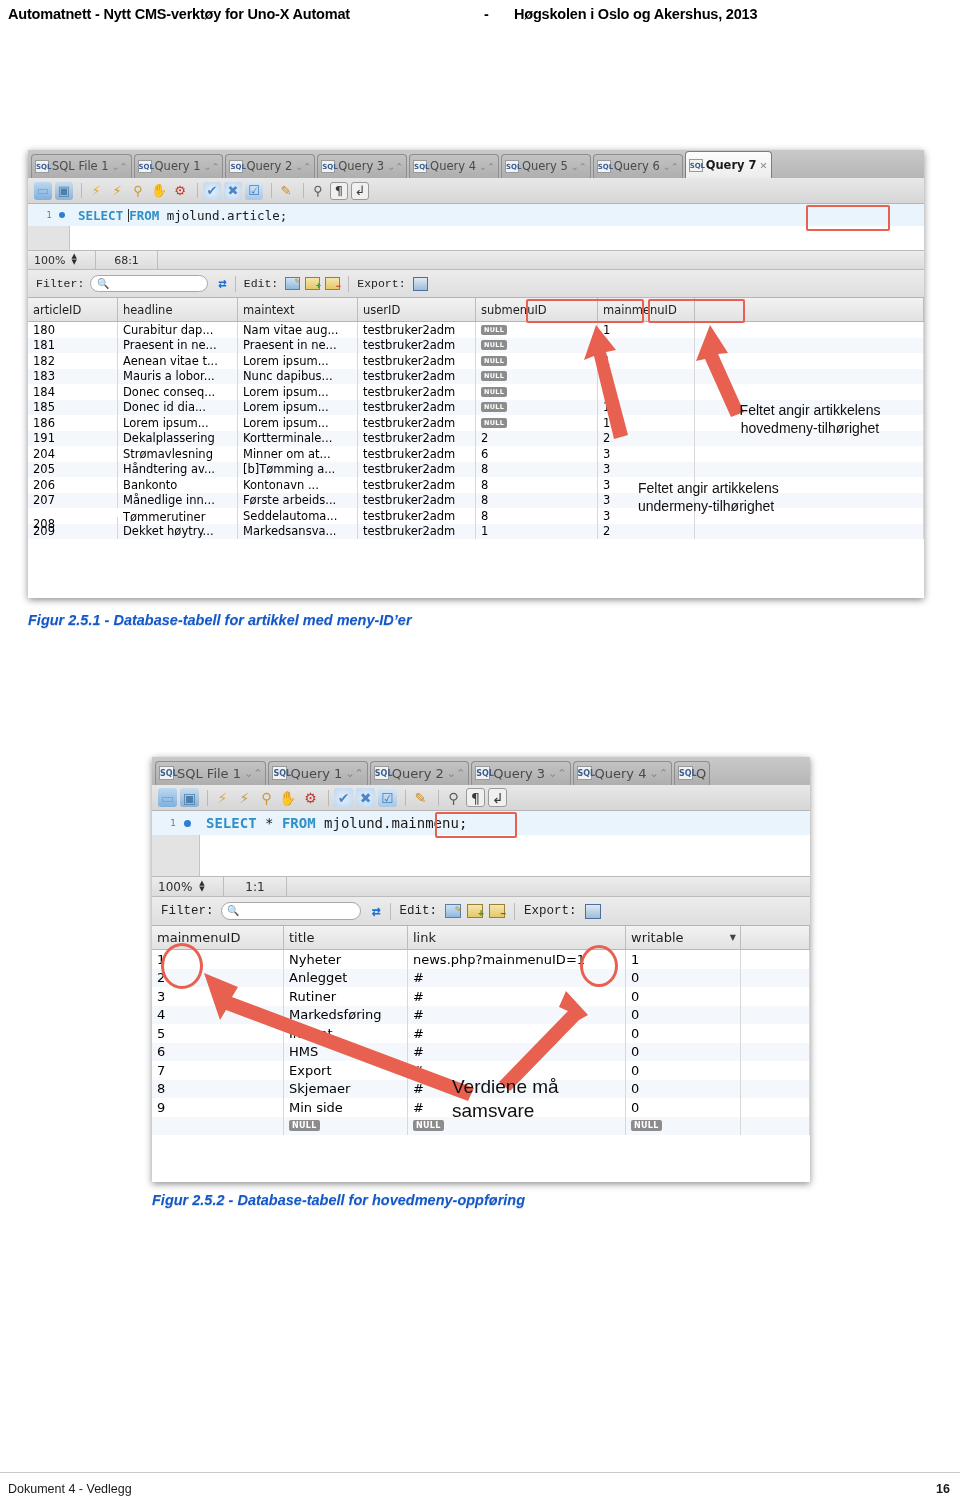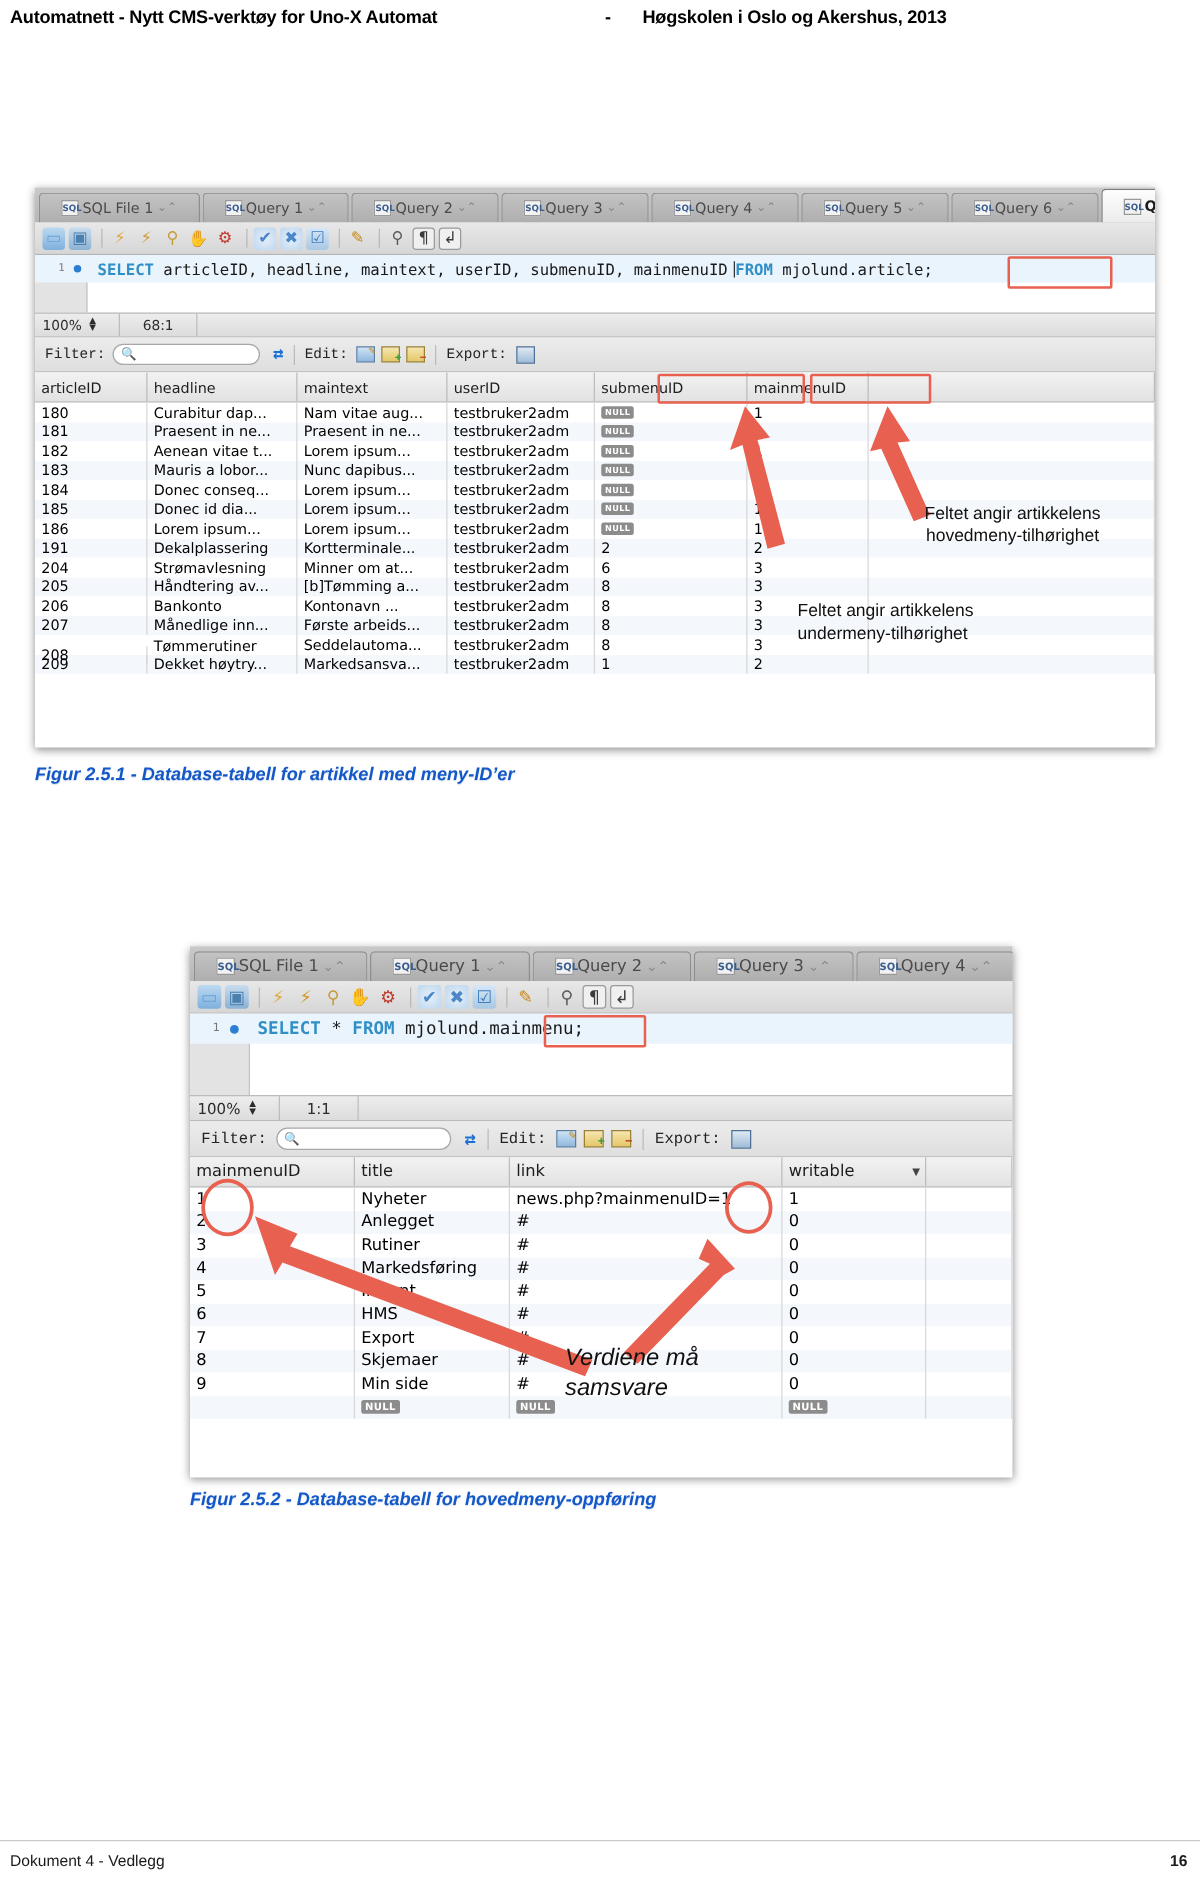--- a/index.html
+++ b/index.html
@@ -40,21 +40,21 @@
     padding-left: 3px;
   }
   .tab {
     display: flex; align-items: center; gap: 3px;
     background: linear-gradient(#c3c3c3,#aeaeae);
     border: 1px solid #8e8e8e; border-bottom: none;
     border-radius: 4px 4px 0 0;
     color: #4a4a4a;
     margin-right: 2px;
     height: 86%;
-    padding: 0 17px;
+    padding: 0 3px;
     position: relative;
     justify-content: center;
   }
   .tab.active {
     background: linear-gradient(#fdfdfd,#ececec);
     color: #1b1b1b; font-weight: bold;
     border-color: #7d7d7d;
     height: 96%;
     z-index: 3;
   }
@@ -257,21 +257,20 @@
         <span class="tbtn" style="width: 18px; height: 18px; margin-right: 3px; display: inline-flex; align-items: center; justify-content: center; font-size: 13px; color: rgb(58, 58, 58); border: 1px solid rgb(154, 154, 154); background: rgb(240, 240, 240);">¶</span>
         <span class="tbtn" style="width: 18px; height: 18px; margin-right: 3px; display: inline-flex; align-items: center; justify-content: center; font-size: 13px; color: rgb(58, 58, 58); border: 1px solid rgb(154, 154, 154); background: rgb(240, 240, 240);">↲</span>
       </div>
 
     <div class="editor" style="position:absolute; left:0; top:54px; width:100%; height:46px;">
       <div class="gutter" style="width:42px;"></div>
       <div class="sqlline" style="left:0; top:0; width:100%; height:22px; font-size:12.5px; padding-left:12px;">
         <span class="lineno" style="width:12px; font-size:8.5px;">1</span>
         <span class="bulletdot" style="width:6px;height:6px;margin:0 13px 0 7px;"></span>
         <span class="kw">SELECT</span>
-        <span> articleID, headline, maintext, userID, submenuID, mainmenuID</span>
         <span style="display:inline-block;width:6px;border-right:1px solid #333;height:13px;"></span>
         <span class="kw">FROM</span>
         <span> mjolund</span>
         <span>.article;</span>
       </div>
       <div class="redbox" style="left:778px; top:1px; width:84px; height:26px;"></div>
     </div>
 
     <div class="statusbar" style="position:absolute; left:0; top:100px; width:100%; height:20px; font-size:11px;">
       <div class="sb-cell" style="width:68px;">
@@ -978,21 +977,21 @@
     <div class="redcircle" style="left:9px; top:186px; width:42px; height:46px;"></div>
     <div class="redcircle" style="left:428px; top:188px; width:38px; height:42px;"></div>
 
     <svg class="arrowsvg" width="658" height="425">
       <g fill="#e8604f">
         <path d="M52,216 L86,230 L80,240 L322,331 L316,344 L74,253 L68,263 Z"></path>
         <path d="M414,234 L436,258 L427,263 L358,334 L347,325 L416,254 L407,250 Z"></path>
       </g>
     </svg>
 
-    <div class="anno" style="left:300px; top:318px; width:220px; font-size:19px;font-style:italic;">Verdiene må
+    <div class="anno" style="left:300px; top:318px; width:220px; font-size:19px;">Verdiene må
 samsvare</div>
   </div>
 </div>
 
 <div class="figcap" style="left:152px; top:1192px;">Figur 2.5.2 - Database-tabell for hovedmeny-oppføring</div>
 
 <div class="footer-line"></div>
 <div class="footer">
   <span class="f-left">Dokument 4 - Vedlegg</span>
   <span class="f-right">16</span>

